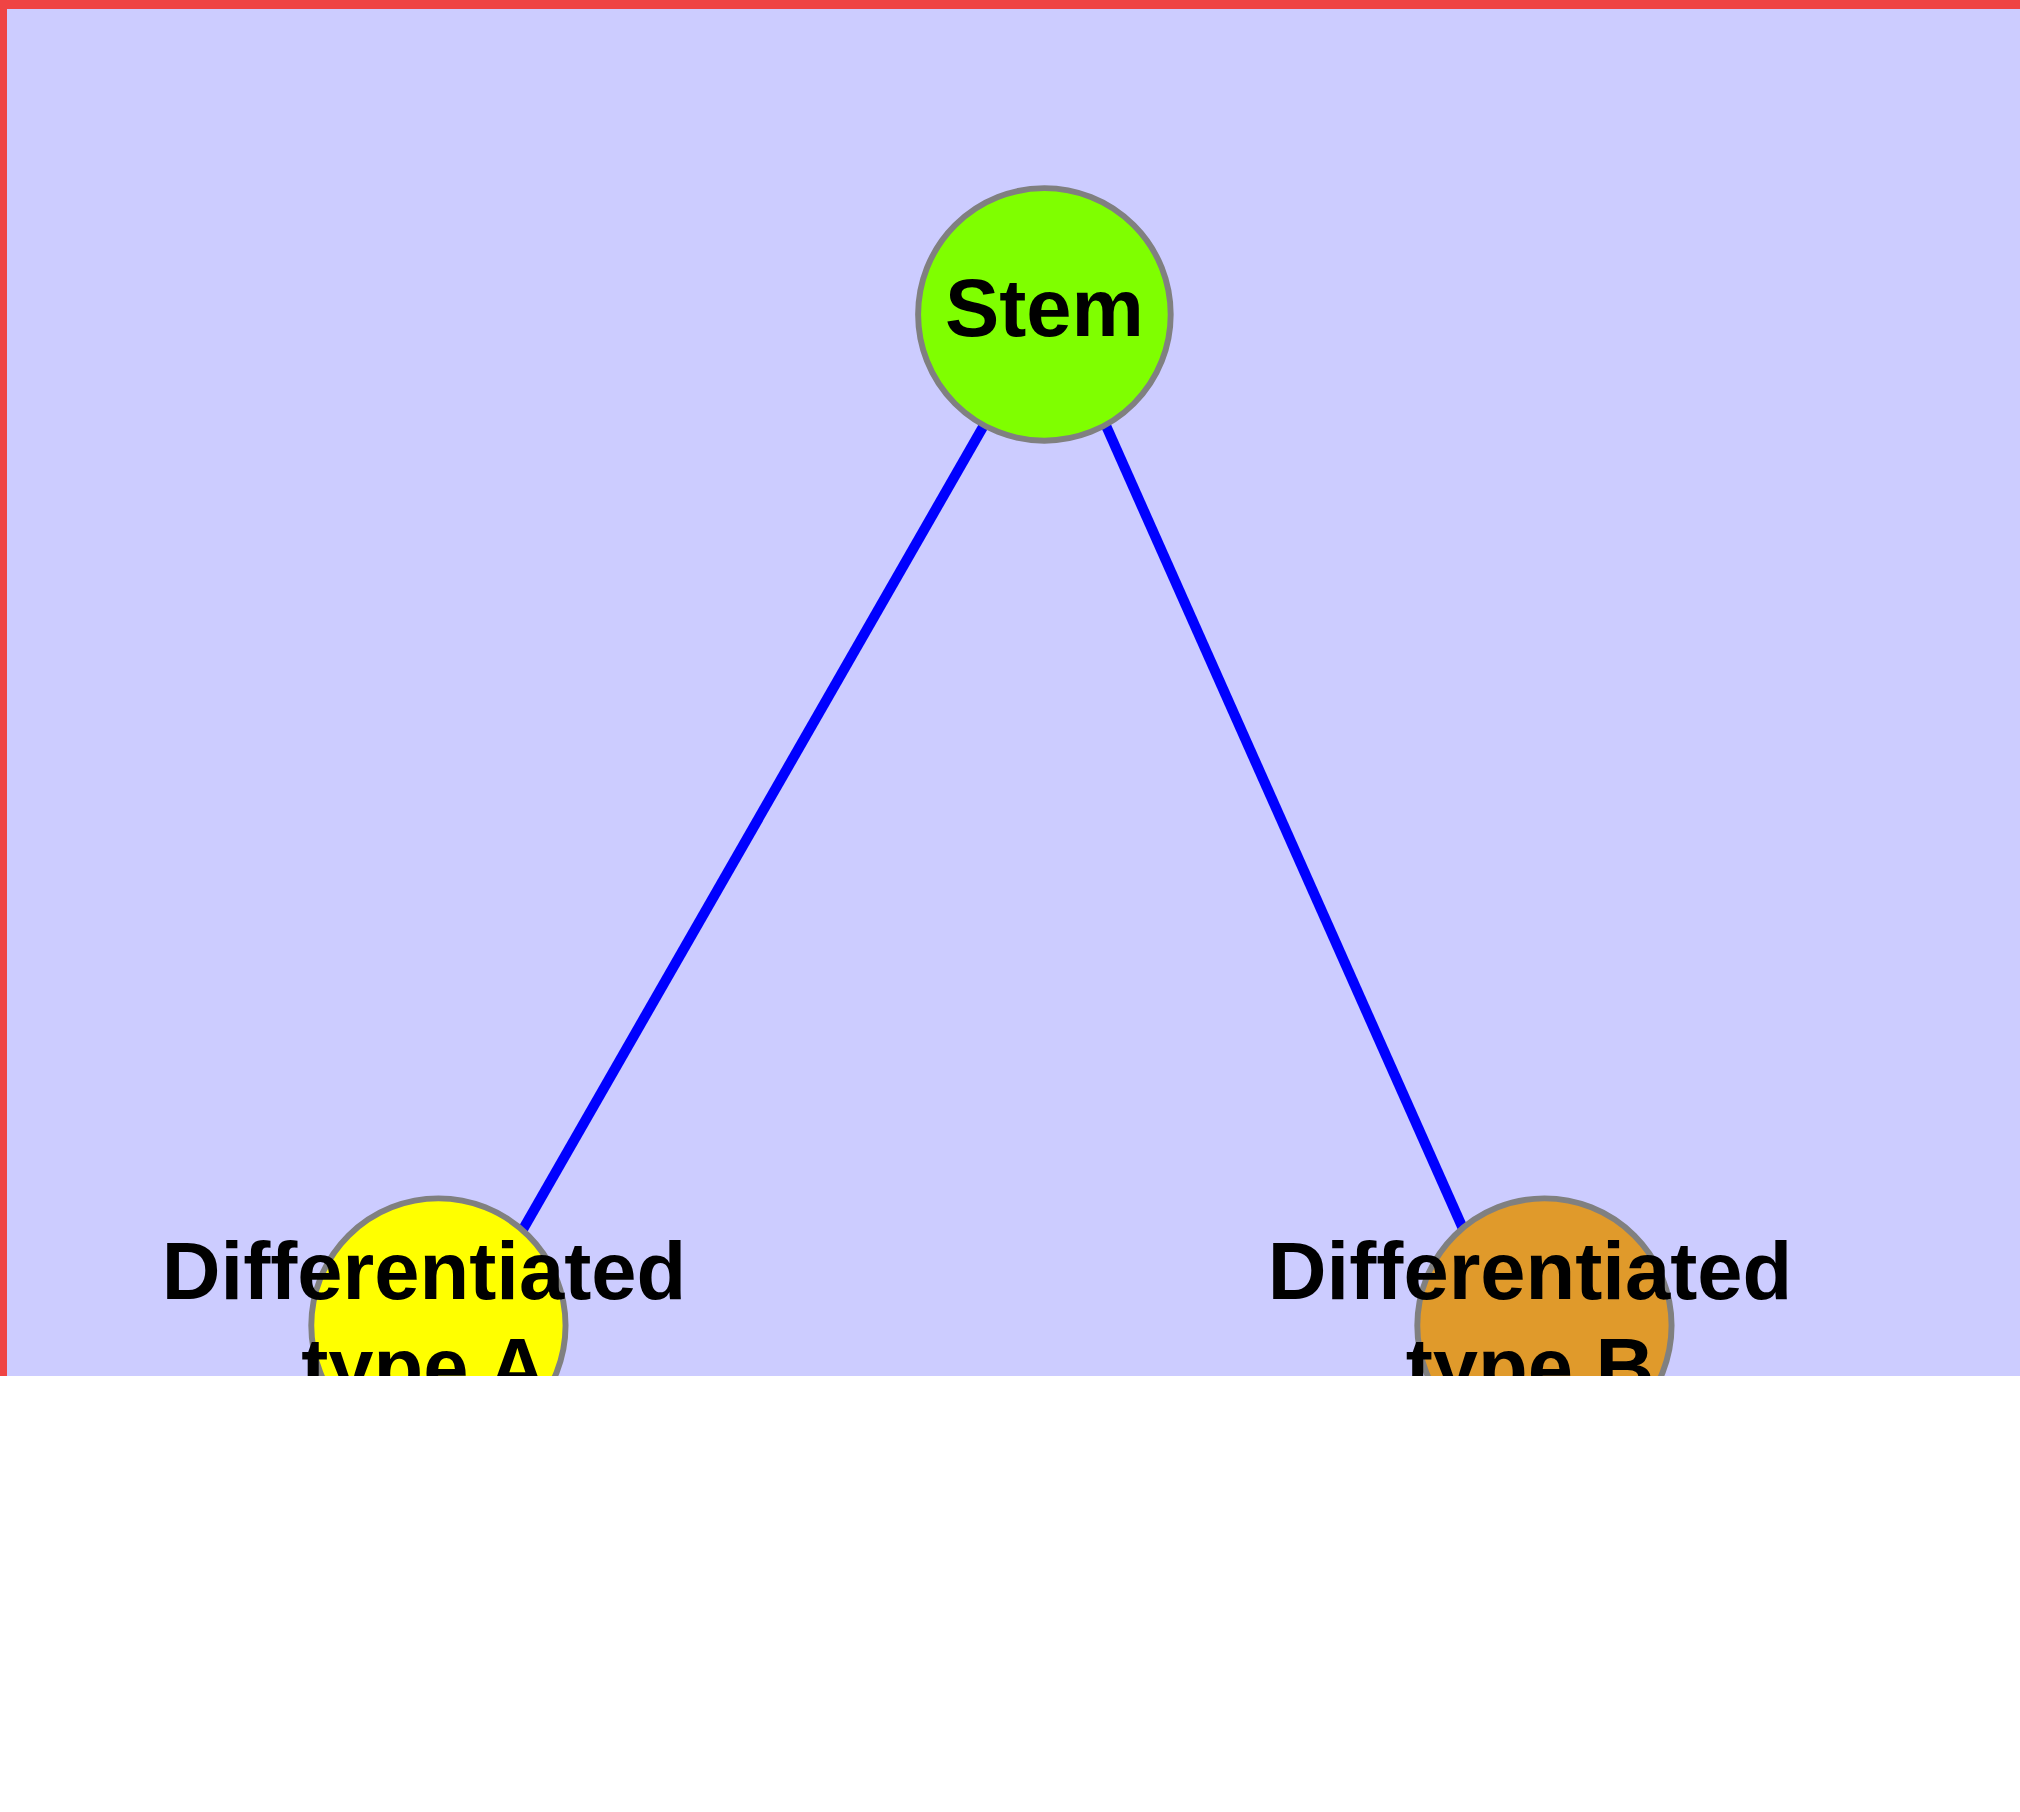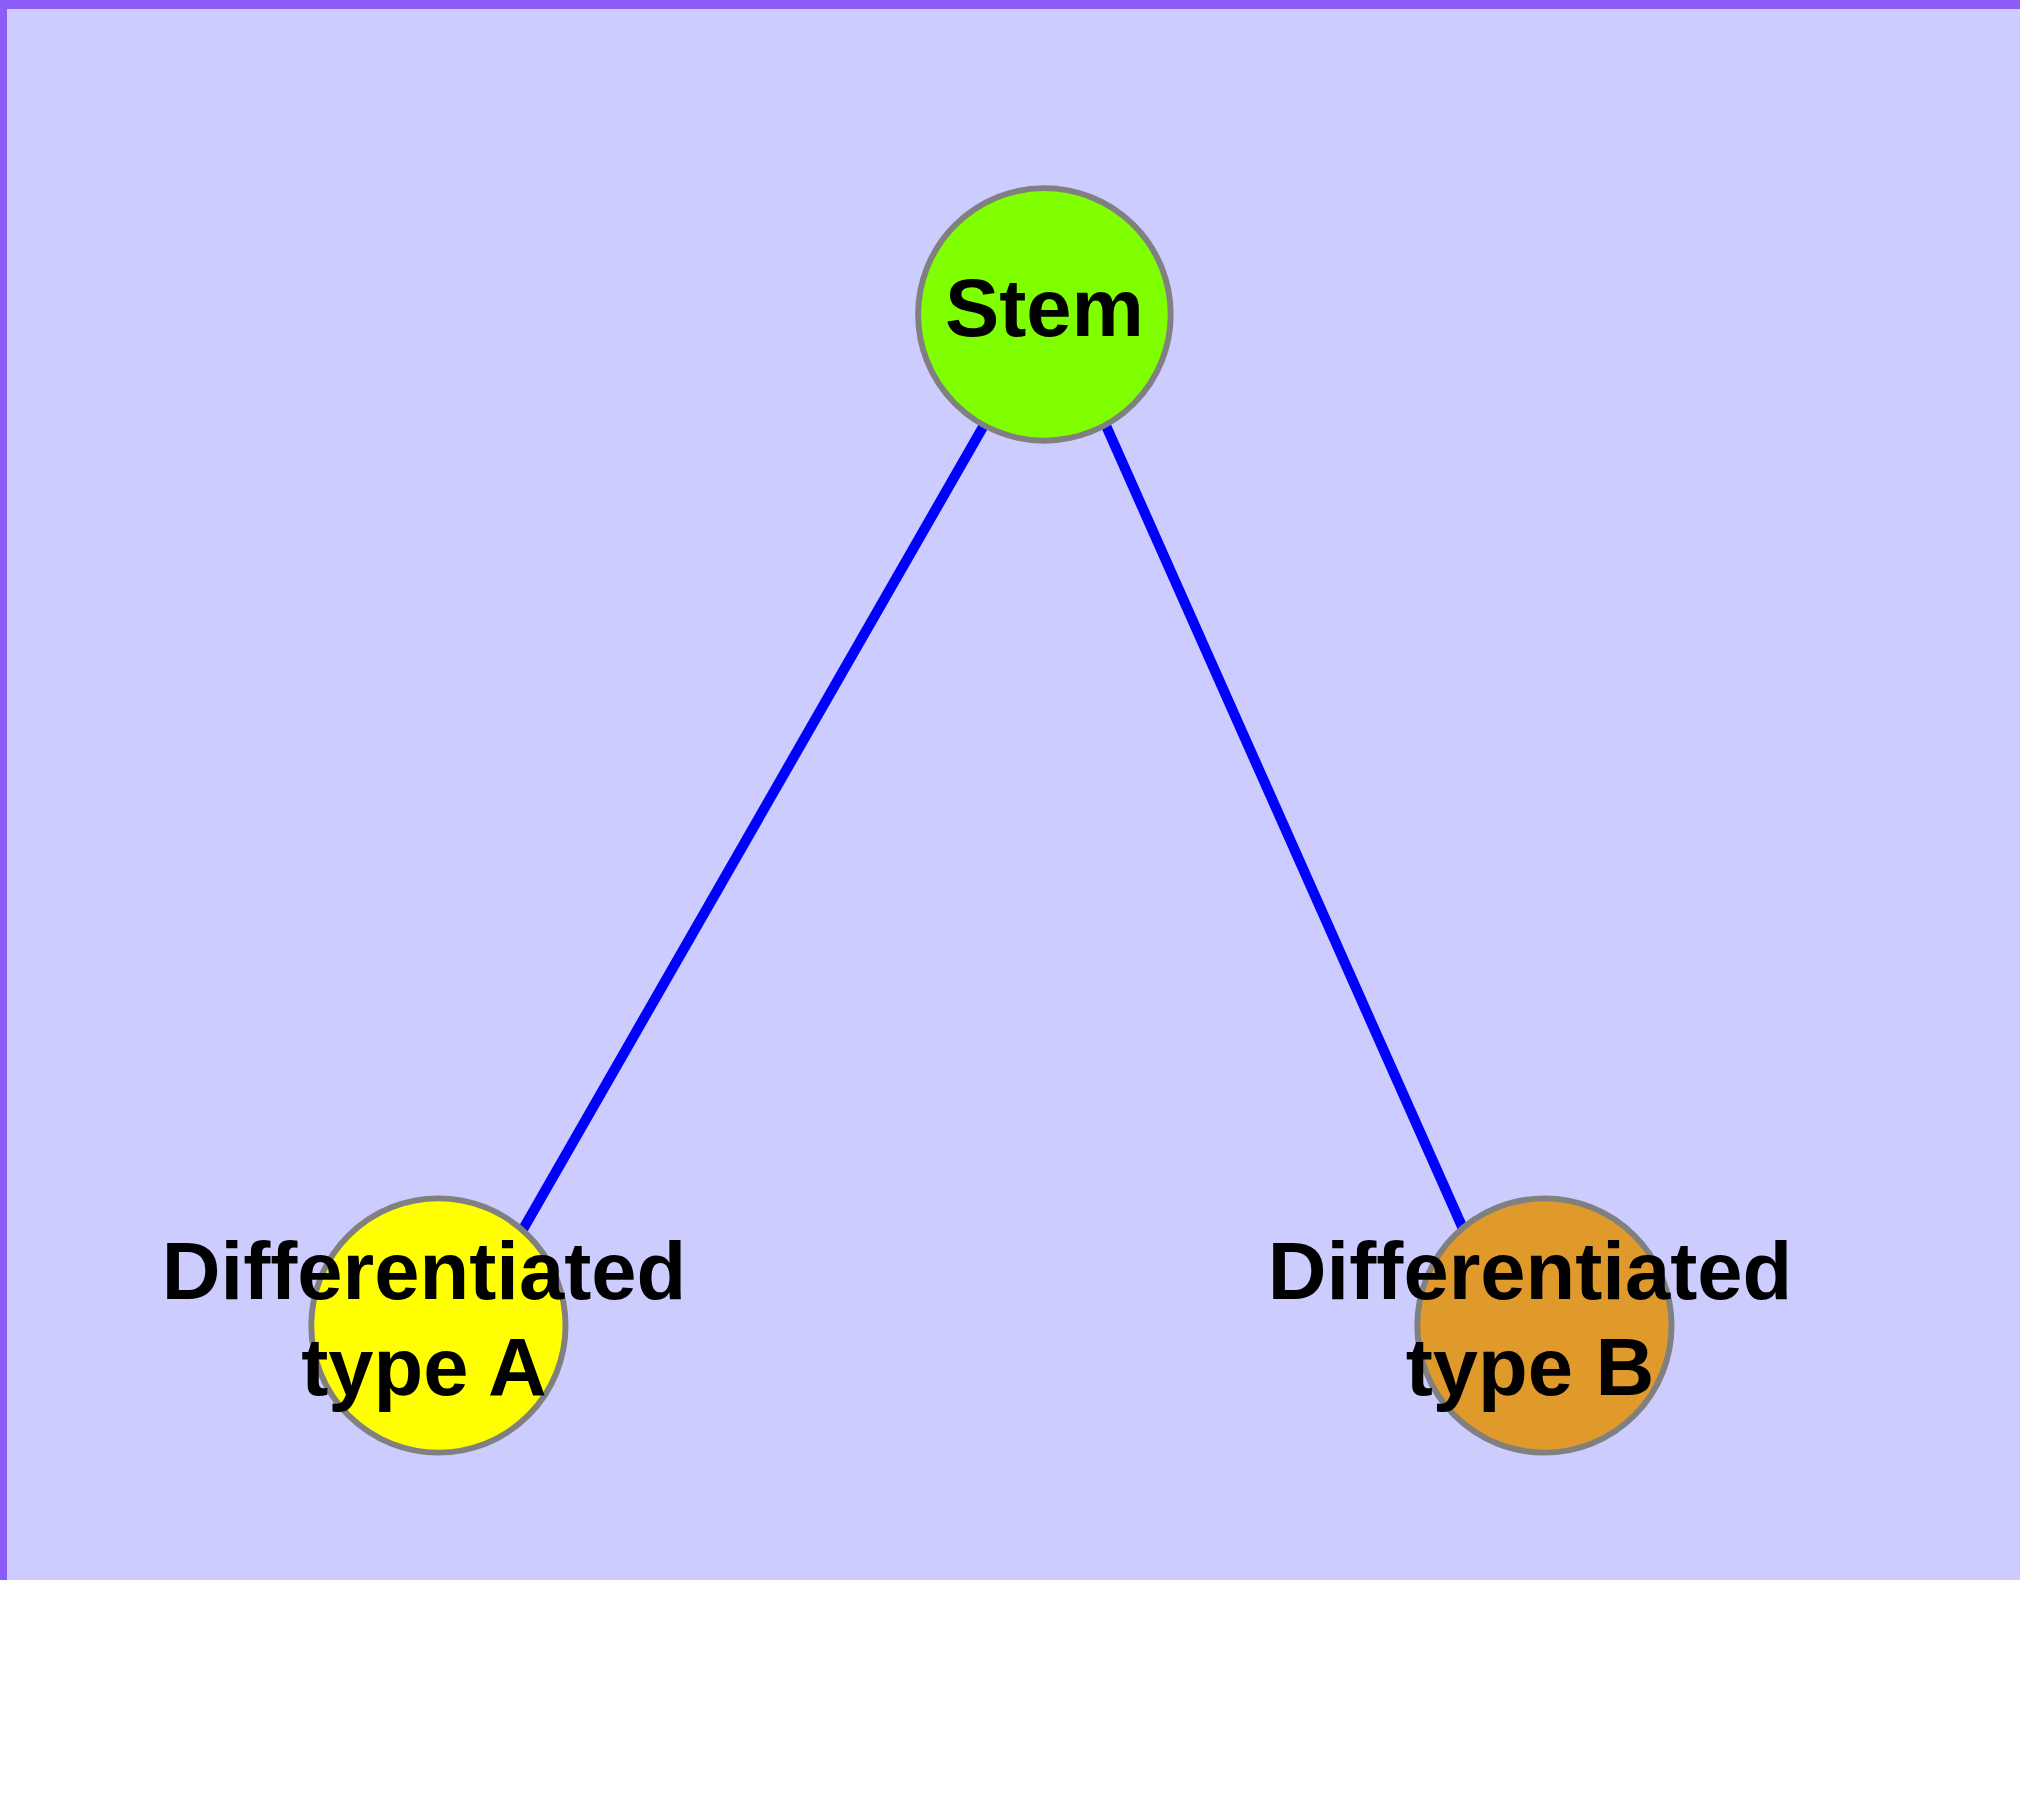--- a/index.html
+++ b/index.html
@@ -34,21 +34,21 @@
     font-weight: bold;
     fill: #000000;
     font-family: "Liberation Sans", sans-serif;
     text-anchor: middle;
     dominant-baseline: middle;
   }
 </style>
 </head>
 <body>
 
-<div id="canvas" style="width: 2021px; height: 1580px; background: #8b5cf6;">
+<div id="canvas" style="width: 2021px; height: 1376px; background: #ef4444;">
   <div id="plot-area" style="background: rgb(204, 204, 255); width: 2014px; height: 1804px;"></div>
   <svg id="graph-svg" viewBox="0 0 2384 2138" xmlns="http://www.w3.org/2000/svg">
     <g id="edges-group">
         <line x1="1160" y1="503" x2="617" y2="1450" stroke="#0000ff" stroke-width="12" stroke-linecap="butt"></line>
         <line x1="1305" y1="503" x2="1726" y2="1450" stroke="#0000ff" stroke-width="12" stroke-linecap="butt"></line>
       </g>
     <g id="nodes-group">
         <g>
           <circle cx="1232" cy="371" r="149" fill="#7fff00" stroke="#808080" stroke-width="7"></circle>
         </g>

